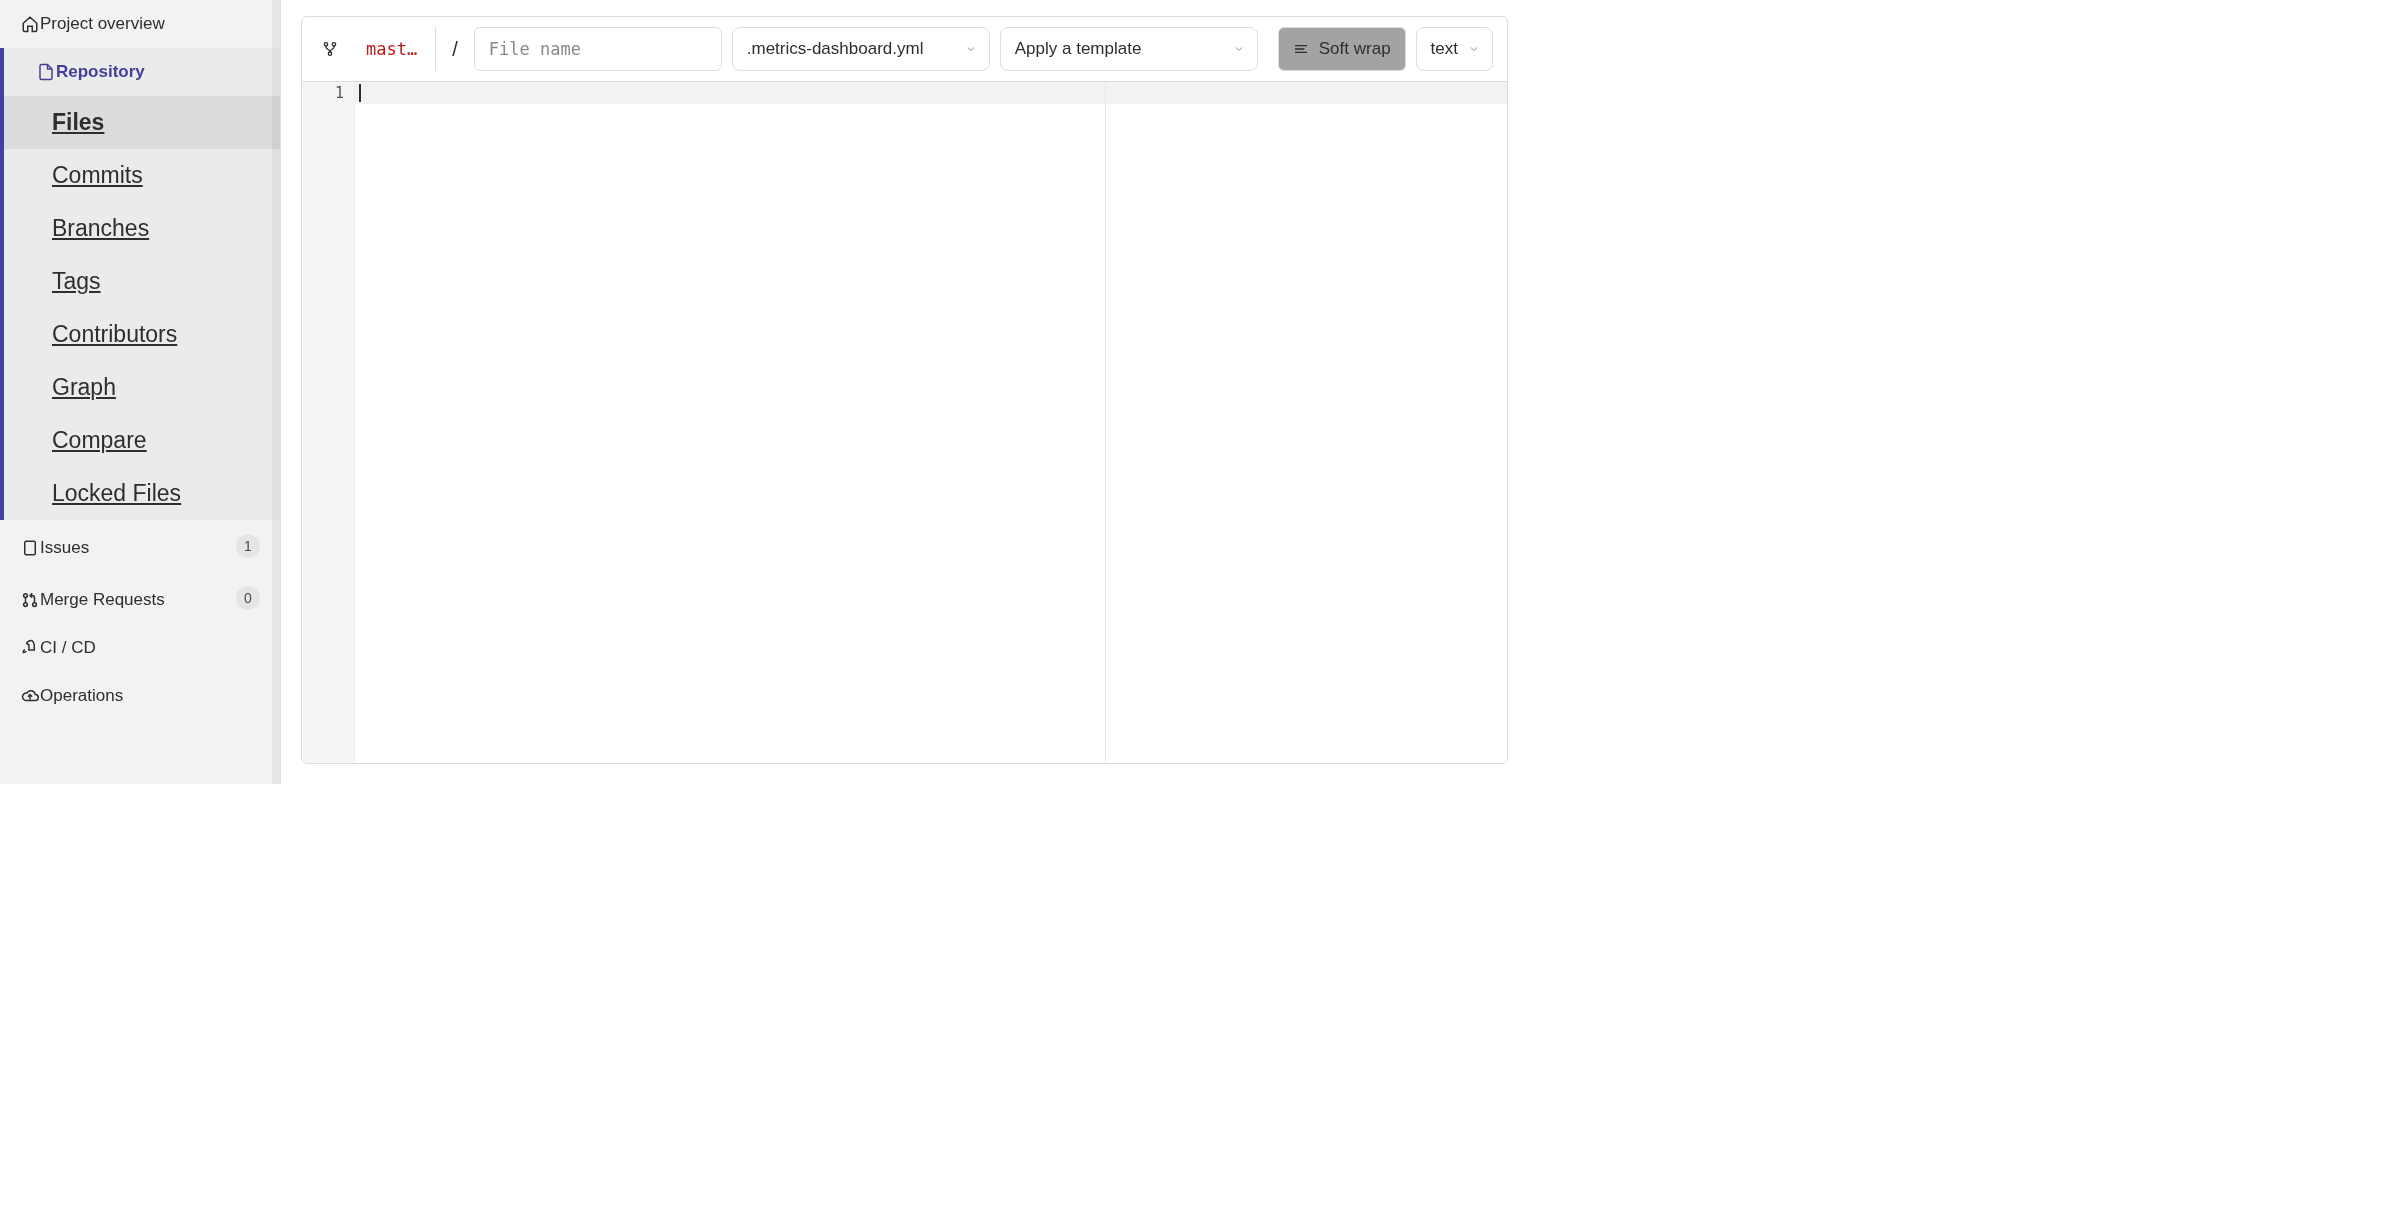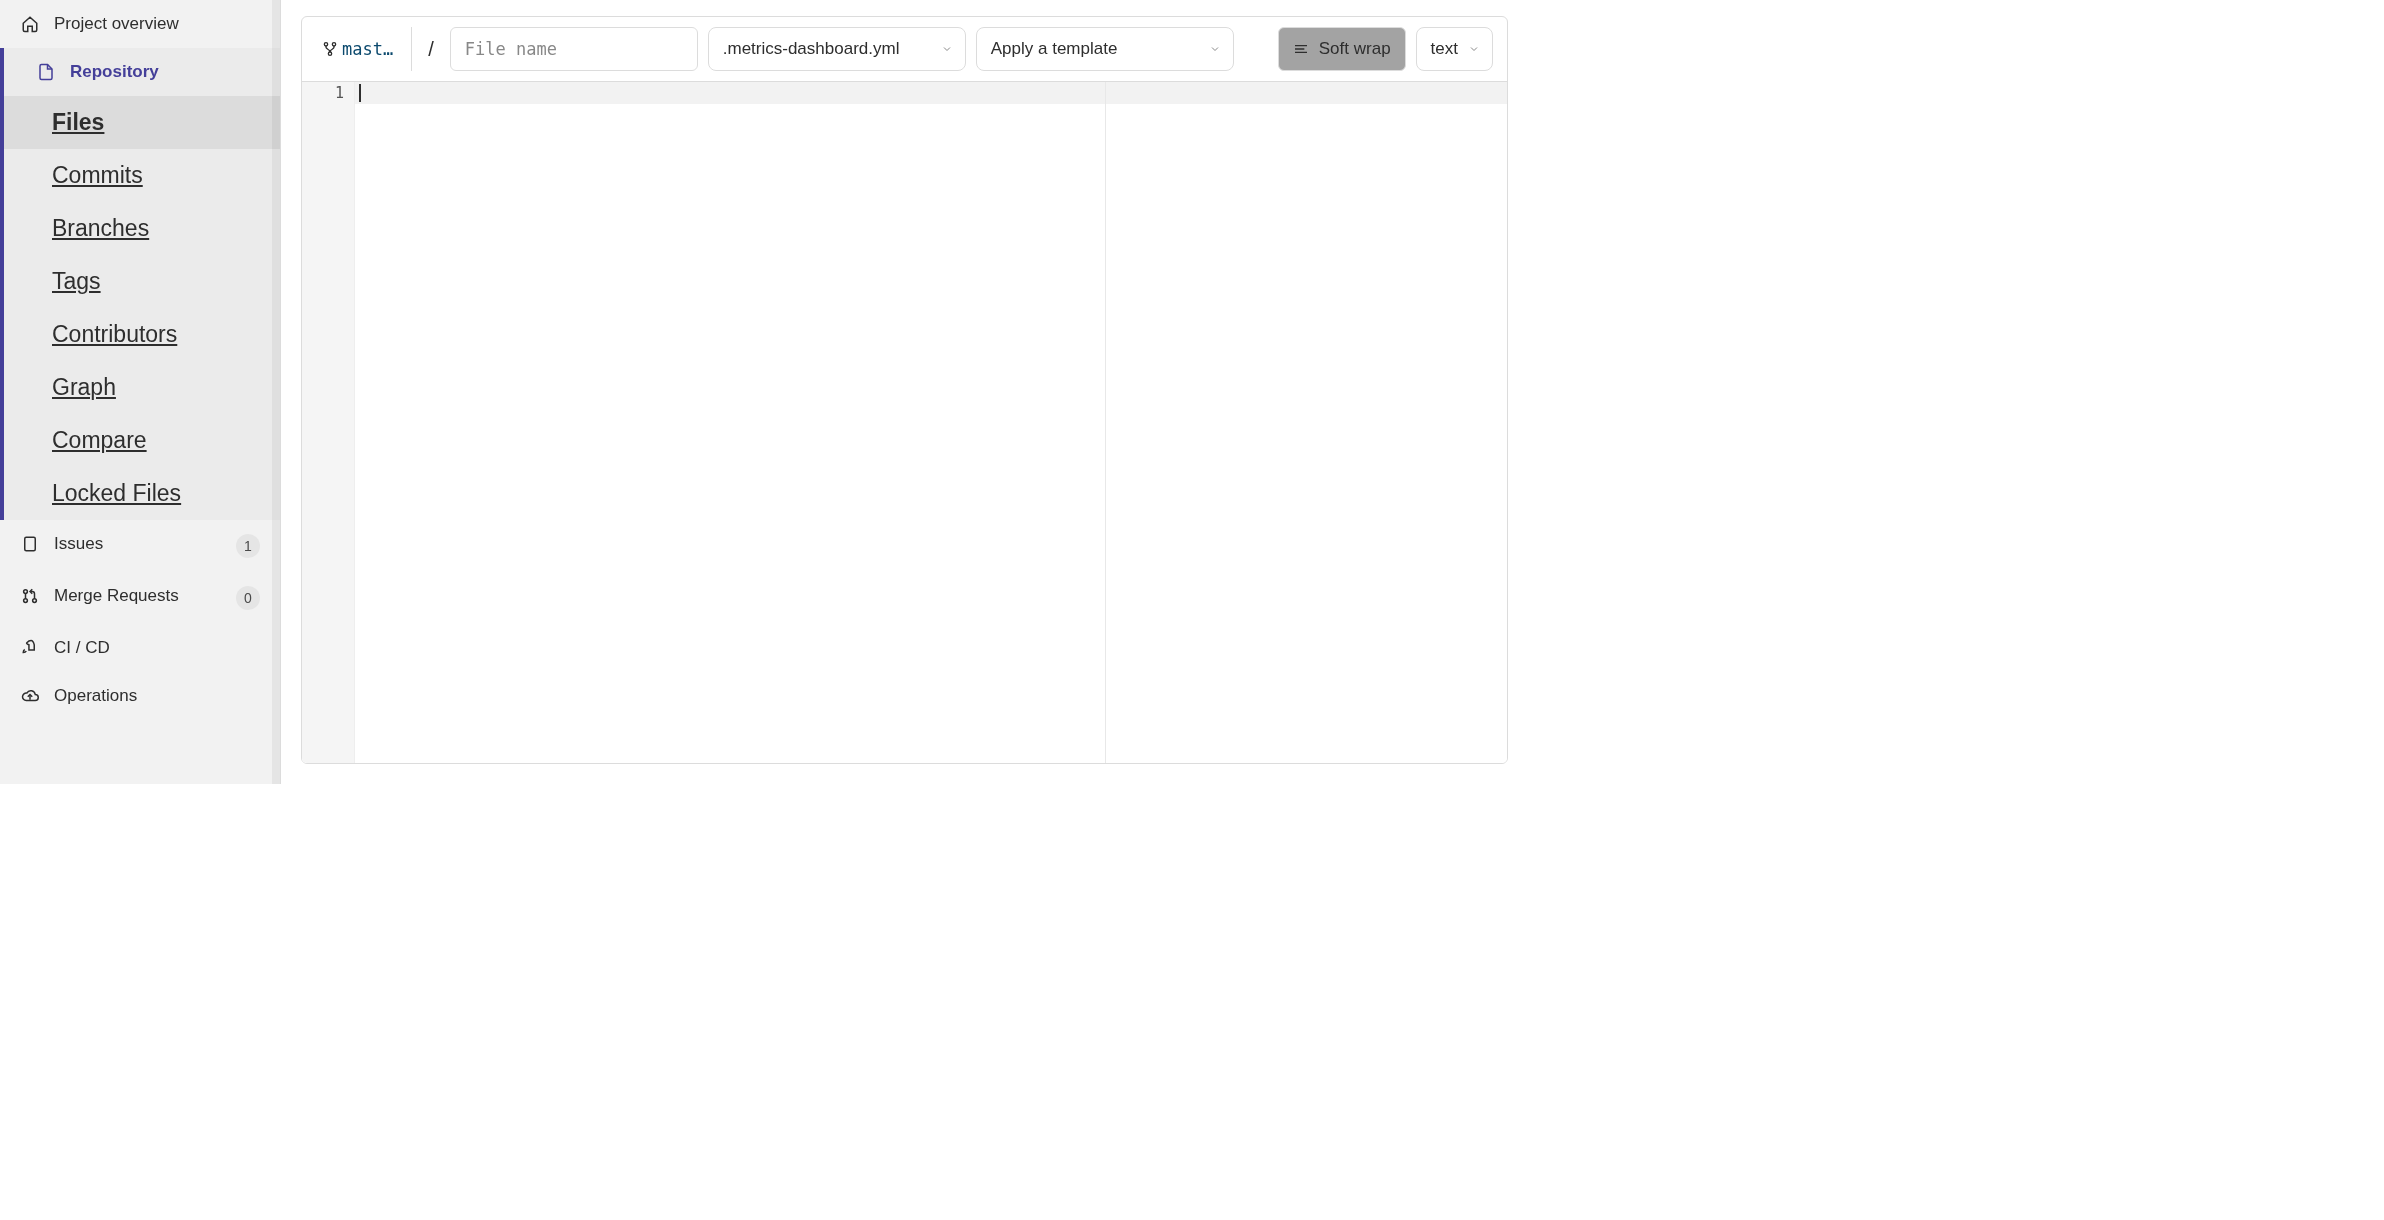--- a/index.html
+++ b/index.html
@@ -25,25 +25,24 @@
       content: "";
       position: absolute;
       right: 0;
       top: 0;
       bottom: 0;
       width: 8px;
       background: rgba(0,0,0,0.05);
     }
     .nav-item {
       display: flex;
-      align-items: flex-start;
+      align-items: flex-end;
       padding: 14px 20px;
       cursor: pointer;
       color: #2e2e2e;
-      gap: 14px;
       font-size: 17px;
     }
     .nav-item.active {
       border-left: 4px solid #443f99;
       background: #ebebeb;
       font-weight: 700;
       color: #443f99;
       padding-left: 32px;
     }
     .nav-item .icon {
@@ -105,26 +104,26 @@
     .toolbar {
       display: flex;
       align-items: center;
       padding: 10px 14px;
       gap: 10px;
       border-bottom: 1px solid #dcdcdc;
     }
     .branch-chip {
       display: flex;
       align-items: center;
-      gap: 4px;
+      gap: 28px;
       padding: 10px 14px;
       border-right: 1px solid #dcdcdc;
       font-family: "SFMono-Regular", Menlo, Consolas, monospace;
       font-size: 17px;
-      color: #0c4a6e;
+      color: #b91c1c;
       height: 44px;
       margin: -10px 0 -10px -14px;
       padding-left: 20px;
       padding-right: 18px;
       cursor: pointer;
     }
     .path-sep {
       font-size: 20px;
       color: #2e2e2e;
       padding: 0 6px;

